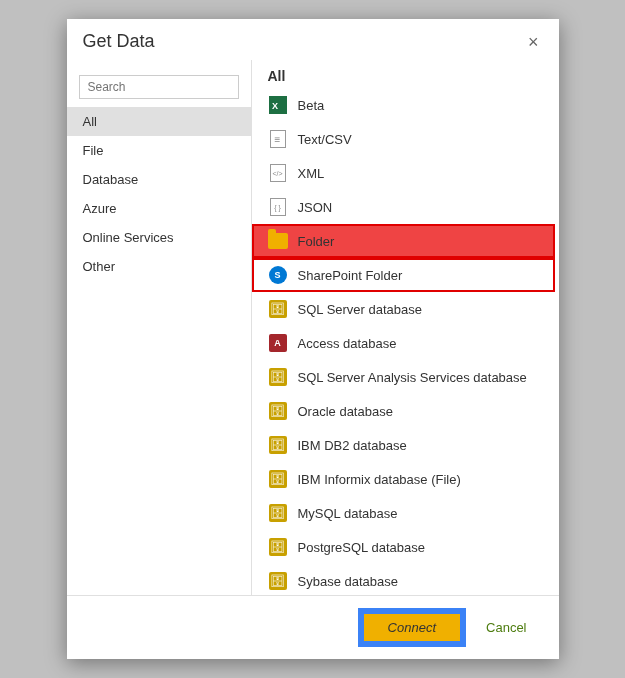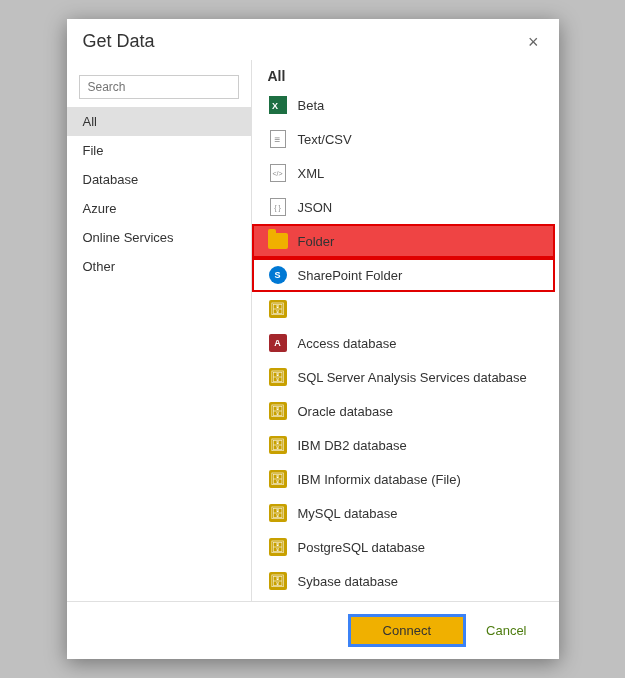--- a/index.html
+++ b/index.html
@@ -200,26 +200,27 @@
     .dialog-footer {
       display: flex;
       justify-content: flex-end;
       align-items: center;
       padding: 12px 20px;
       border-top: 1px solid #e0e0e0;
       gap: 8px;
     }
     .btn-connect {
       background: #f0b000;
-      border: 3px solid #3b82f6;
-      color: #333;
-      padding: 6px 32px;
+      border: 6px solid #3b82f6;
+      color: #333;
+      padding: 6px 24px;
       font-size: 13px;
       cursor: pointer;
       font-weight: 500;
+      font-style: italic;
     }
     .btn-cancel {
       background: none;
       border: none;
       color: #4d7c0f;
       padding: 6px 12px;
       font-size: 13px;
       cursor: pointer;
     }
   </style>
@@ -286,20 +287,21 @@
             <div class="list-item highlighted-border-only">
               <div class="item-icon">
                 <div class="icon-sharepoint">S</div>
               </div>
               <span class="item-label">SharePoint Folder</span>
             </div>
             <div class="list-item">
               <div class="item-icon">
                 <div class="icon-db" style="font-size: 12px; background: rgb(200, 160, 0);">🗄</div>
               </div>
+              <span class="item-label">SQL Server database</span>
             </div>
             <div class="list-item">
               <div class="item-icon">
                 <div class="icon-access">A</div>
               </div>
               <span class="item-label">Access database</span>
             </div>
             <div class="list-item">
               <div class="item-icon">
                 <div class="icon-db" style="font-size: 12px; background: rgb(200, 160, 0);">🗄</div>

